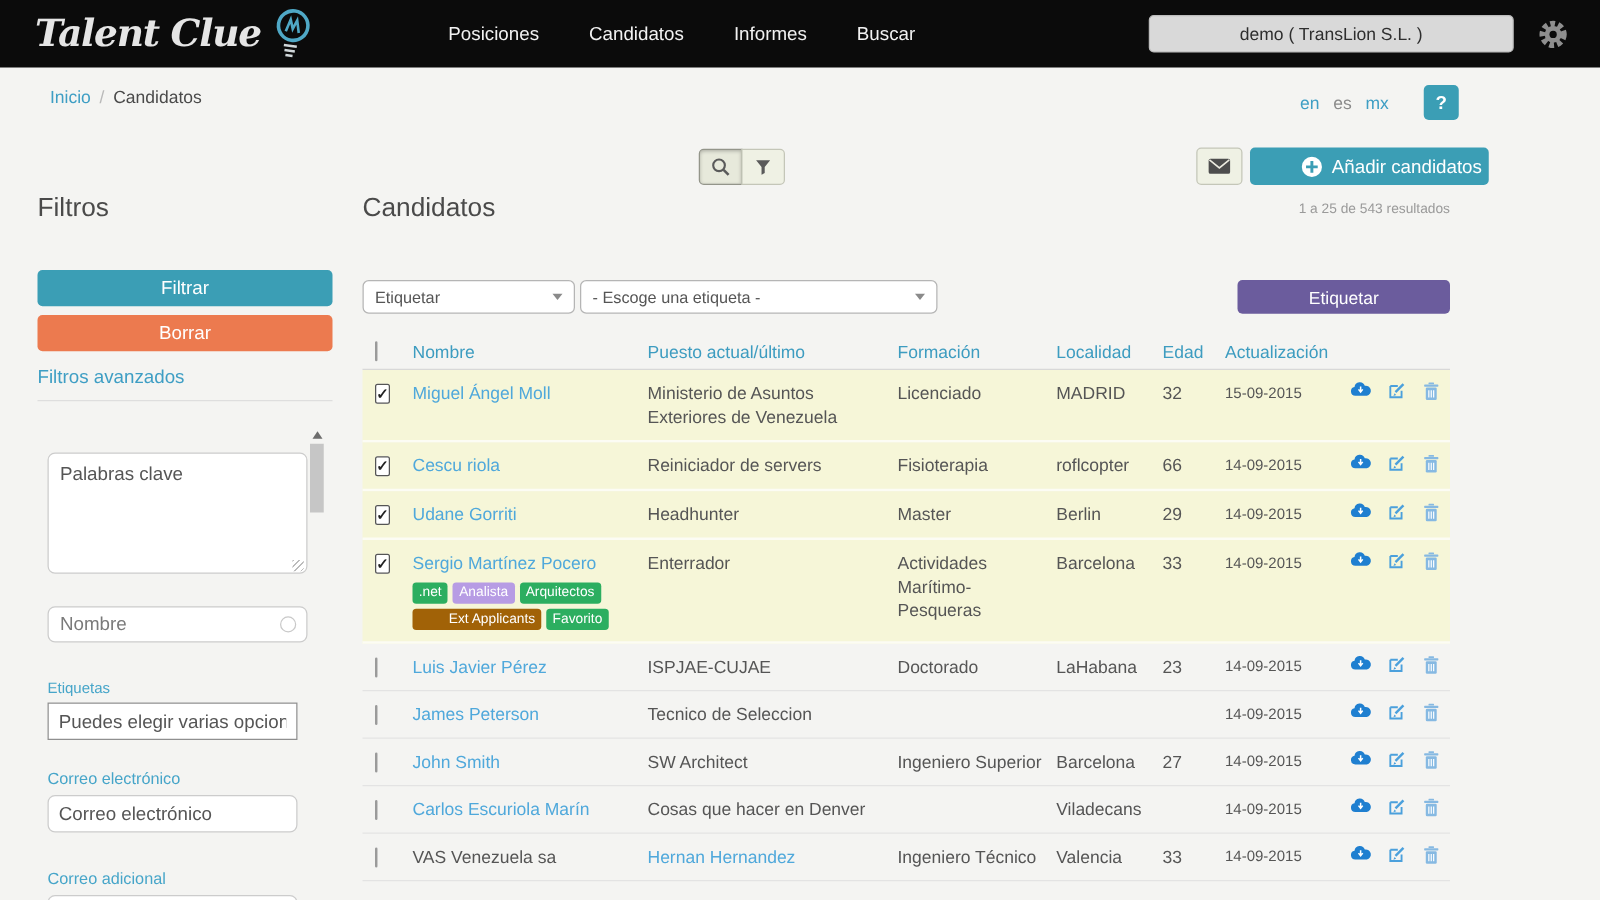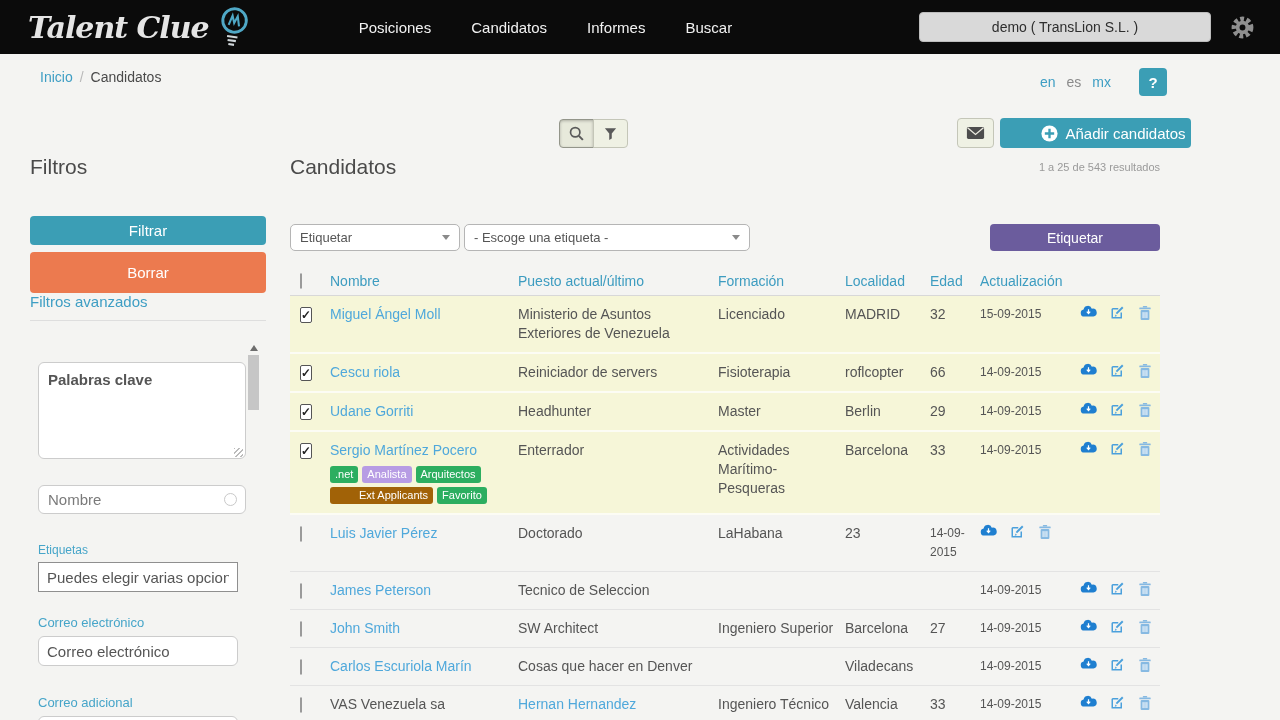--- a/index.html
+++ b/index.html
@@ -35,24 +35,24 @@
   .vt-btn:first-child { border-radius:4px 0 0 4px; }
   .vt-btn:last-child { border-radius:0 4px 4px 0; margin-left:-1px; }
   .vt-btn.active { background:#e7e9db; border:1px solid #93958a; box-shadow:inset 0 1px 3px rgba(0,0,0,.25); }
   .mail-btn { position:absolute; left:957px; top:118px; width:37px; height:30px; background:#eff1e4; border:1px solid #c4c6b8; border-radius:4px; display:flex; align-items:center; justify-content:center; cursor:pointer; }
   .add-btn { position:absolute; left:1000px; top:118px; width:191px; height:30px; background:#3b9eb5; color:#fff; border:none; border-radius:4px; font-size:15px; display:flex; align-items:center; justify-content:center; gap:7px; cursor:pointer; font-family:"Liberation Sans",sans-serif;padding-left:36px; }
 
   
   .sidebar { position:absolute; left:30px; top:155px; width:236px; }
   .panel-title { font-size:21px; font-weight:400; color:#4a4a4a; }
   .btn-filtrar { position:absolute; top:61px; left:0; width:236px; height:29px; background:#3b9eb5; color:#fff; border:none; border-radius:4px; font-size:15px; cursor:pointer; }
-  .btn-borrar  { position:absolute; top:97px; left:0; width:236px; height:41px; background:#ec7a4f; color:#fff; border:none; border-radius:4px; font-size:15px; cursor:pointer; }
+  .btn-borrar  { position:absolute; top:97px; left:0; width:236px; height:29px; background:#ec7a4f; color:#fff; border:none; border-radius:4px; font-size:15px; cursor:pointer; }
   .adv-link { position:absolute; top:138px; left:0; color:#3e9ec4; font-size:15px; }
   .side-hr { position:absolute; top:165px; left:0; width:236px; border:none; border-top:1px solid #dedede; }
-  .kw-area { position:absolute; top:207px; left:8px; width:208px; height:97px; border:1px solid #ccc; border-radius:6px; background:#fff; resize:none; padding:8px 9px; font-family:"Liberation Sans",sans-serif; font-size:15px; color:#444;font-weight:bold; }
+  .kw-area { position:absolute; top:207px; left:8px; width:208px; height:97px; border:1px solid #ccc; border-radius:6px; background:#fff; resize:none; padding:8px 9px; font-family:"Liberation Sans",sans-serif; font-size:15px; color:#444; }
   .kw-area::placeholder { color:#555; }
   .resize-grip { position:absolute; top:293px; left:204px; width:9px; height:9px; background:repeating-linear-gradient(135deg,#bbb 0 1px,transparent 1px 3.5px); }
   .name-wrap { position:absolute; top:330px; left:8px; width:208px; height:29px; }
   .name-wrap input { width:100%; height:100%; border:1px solid #ccc; border-radius:6px; padding:0 26px 0 9px; font-family:"Liberation Sans",sans-serif; font-size:15px; color:#555; background:#fff; }
   .name-wrap input::placeholder { color:#7a7a7a; }
   .circle-icon { position:absolute; right:9px; top:8px; width:13px; height:13px; border:1px solid #c9c9c9; border-radius:50%; }
   .side-label { position:absolute; left:8px; color:#46a5c9; font-size:13px; }
   .lbl-tags { top:388px; font-size:12px; }
   .lbl-mail { top:460px; }
   .lbl-mail2 { top:540px; }
@@ -355,20 +355,21 @@
       </svg>
     </span>
   </div>
 
   <div class="grid trow">
     <span class="cell ck"><span class="cb"></span></span>
     <span class="cell name">
       <a>Luis Javier Pérez</a>
       
     </span>
+    <span class="cell">ISPJAE-CUJAE</span>
     <span class="cell edu">Doctorado</span>
     <span class="cell">LaHabana</span>
     <span class="cell">23</span>
     <span class="cell date">14-09-2015</span>
     <span class="cell acts">
       <svg width="17" height="14" viewBox="0 0 24 19">
         <path d="M19,16 H6 a5,5 0 0 1 -0.9,-9.9 a6,6 0 0 1 11.6,-1.3 A4.6,4.6 0 0 1 19,16 z" fill="#1F7FD0"></path>
         <path d="M12,5.5 v5.5 M9.6,8.8 l2.4,3 2.4,-3" stroke="#fff" stroke-width="1.7" fill="none"></path>
       </svg>
       <svg width="15" height="15" viewBox="0 0 20 20">

